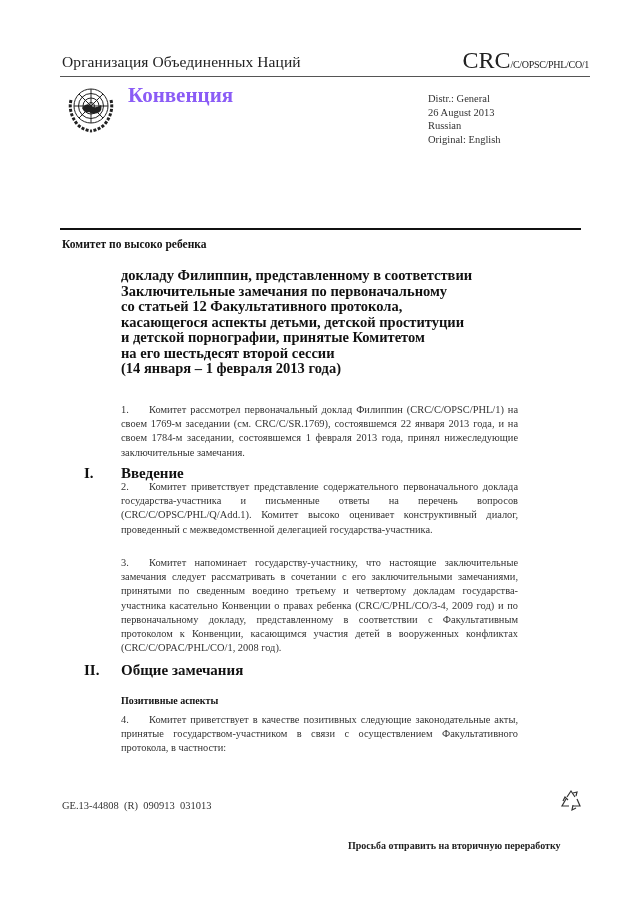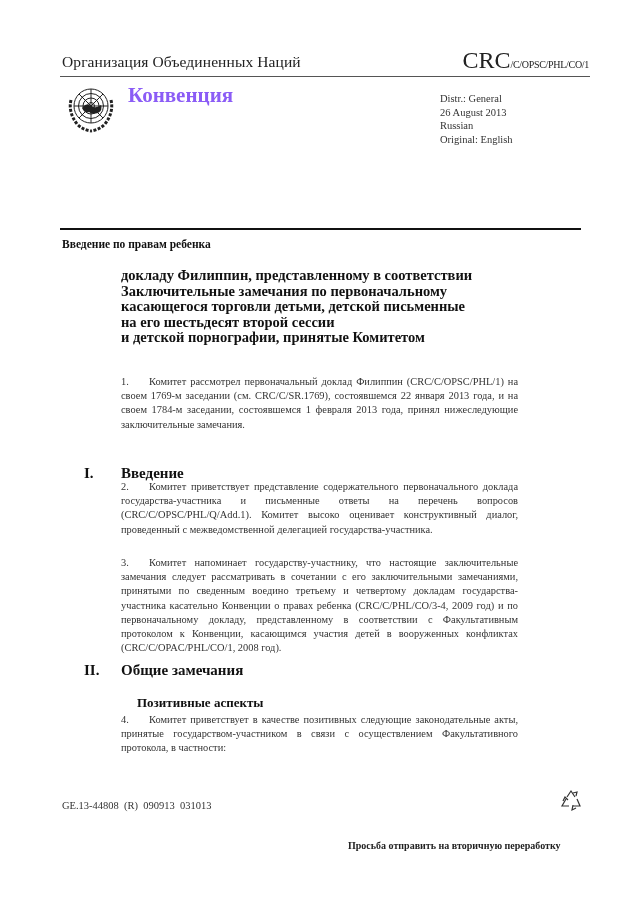--- a/index.html
+++ b/index.html
@@ -7,29 +7,29 @@
            font-family:"Liberation Serif","DejaVu Serif",serif; color:#1a1a1a; }
     .page { position:absolute; left:0; top:0; width:640px; height:905px; }
     .hdr-org { position:absolute; left:62px; top:53px; font-size:15.5px; letter-spacing:0.1px; color:#222; }
     .hdr-sym { position:absolute; right:51px; top:47px; white-space:nowrap; color:#222; }
     .hdr-sym .big { font-size:24px; }
     .hdr-sym .small { font-size:10px; letter-spacing:-0.3px; }
     .rule-thin { position:absolute; left:60px; width:530px; top:76px; height:0; border-top:1.3px solid #555; }
     .rule-thick { position:absolute; left:60px; width:521px; top:228px; height:0; border-top:2.6px solid #111; }
     .logo { position:absolute; left:63px; top:80px; width:56px; height:56px; }
     .conv-title { position:absolute; left:128px; top:84px; font-size:21px; font-weight:bold; line-height:23px; color:#8b5cf6; }
-    .distr { position:absolute; left:428px; top:92px; font-size:10.5px; line-height:13.6px; color:#333;margin-left:12px; }
+    .distr { position:absolute; left:428px; top:92px; font-size:10.5px; line-height:13.6px; color:#333; }
     .committee { position:absolute; left:62px; top:238px; font-size:11.5px; font-weight:bold; color:#111; }
     .main-title { position:absolute; left:121px; top:268px; width:420px; font-size:14.5px; font-weight:bold; line-height:15.5px; color:#111; }
     .para { position:absolute; left:121px; width:397px; font-size:10.4px; line-height:14.2px; text-align:justify; color:#333; }
     .para .num { display:inline-block; width:28px; }
     .section { position:absolute; font-size:15px; font-weight:bold; color:#111; }
     .section .roman { position:absolute; left:0; }
     .section .stitle { position:absolute; left:37px; white-space:nowrap;text-align:right; }
-    .subhead { position:absolute; left:121px; top:695px; font-size:13px; font-weight:bold; color:#111;margin-left:16px; }
+    .subhead { position:absolute; left:121px; top:695px; font-size:10px; font-weight:bold; color:#111; }
     .footer-code { position:absolute; left:62px; top:800px; font-size:10.5px; color:#333; }
     .footer-recycle { position:absolute; left:348px; top:800px; font-size:10px; font-weight:bold; color:#222;margin-top:40px; }
     .recycle-icon { position:absolute; left:558px; top:788px; width:26px; height:26px; }
   </style>
 </head>
 <body>
 
 <div class="page">
 
   <div class="hdr-org">Организация Объединенных Наций</div>
@@ -60,31 +60,33 @@
 
   <div class="distr">
     <div>Distr.: General</div>
     <div>26 August 2013</div>
     <div>Russian</div>
     <div>Original: English</div>
   </div>
 
   <div class="rule-thick"></div>
 
-  <div class="committee">Введение по правам ребенка</div>
+  <div class="committee">Комитет по высоко ребенка</div>
 
   <div class="main-title">
     <div>докладу Филиппин, представленному в соответствии</div>
     <div>Заключительные замечания по первоначальному</div>
-    <div>касающегося торговли детьми, детской письменные</div>
+    <div>со статьей 12 Факультативного протокола,</div>
+    <div>касающегося аспекты детьми, детской проституции</div>
+    <div>и детской порнографии, принятые Комитетом</div>
     <div>на его шестьдесят второй сессии</div>
-    <div>и детской порнографии, принятые Комитетом</div>
+    <div>(14 января – 1 февраля 2013 года)</div>
   </div>
 
-  <div class="para" style="top:375px;">
+  <div class="para" style="top:403px;">
     <span class="num">1.</span><span>Комитет рассмотрел первоначальный доклад Филиппин (CRC/C/OPSC/PHL/1) на своем 1769-м заседании (см. CRC/C/SR.1769), состоявшемся 22 января 2013 года, и на своем 1784-м заседании, состоявшемся 1 февраля 2013 года, принял нижеследующие заключительные замечания.</span>
   </div>
 
   <div class="section" style="left:84px; top:465px;">
     <span class="roman">I.</span>
     <span class="stitle">Введение</span>
   </div>
 
   <div class="para" style="top:480px;">
     <span class="num">2.</span><span>Комитет приветствует представление содержательного первоначального доклада государства-участника и письменные ответы на перечень вопросов (CRC/C/OPSC/PHL/Q/Add.1). Комитет высоко оценивает конструктивный диалог, проведенный с межведомственной делегацией государства-участника.</span>

